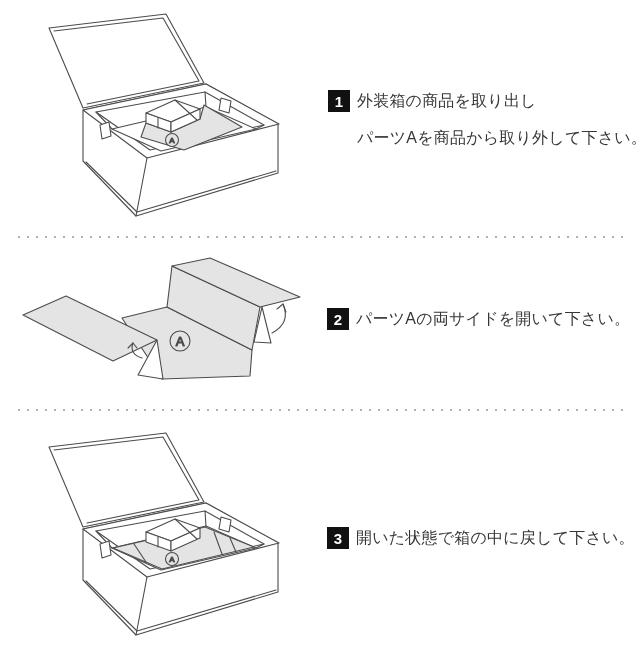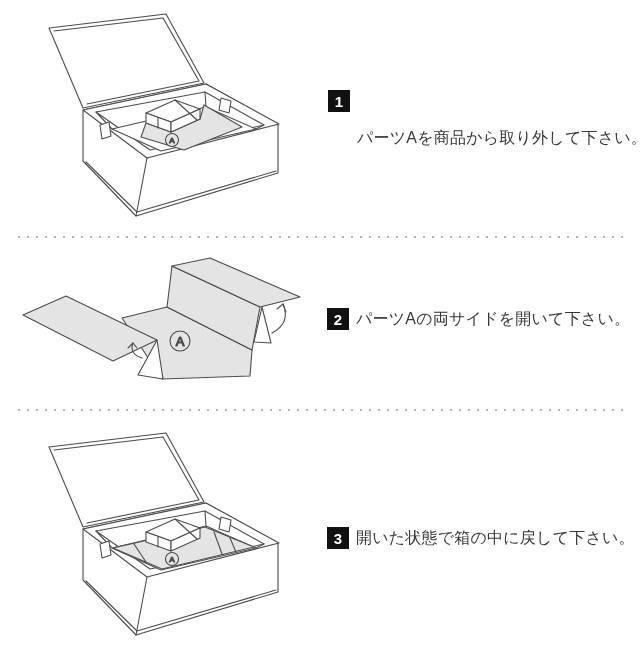--- a/index.html
+++ b/index.html
@@ -70,20 +70,21 @@
       <path class="fillw" d="M171,122 L200,109 L200,119 L171,132 Z"></path>
       <path d="M175,100 L197,120"></path>
       <path d="M158,118 L158,128"></path>
       <circle class="fillg" cx="172" cy="140" r="6.5"></circle>
       <text class="plabel" x="172" y="143">A</text>
     </g>
   </svg>
 
   <div class="caption-row" style="left:328px;top:90px">
     <span class="badge">1</span>
+    <span class="cap-text">外装箱の商品を取り出し</span>
   </div>
   <div class="caption-row" style="left:357px;top:127px">
     <span class="cap-text">パーツAを商品から取り外して下さい。</span>
   </div>
 
   <div class="separator" style="top:236px"></div>
 
   <svg style="left:10px;top:243px" width="320" height="165" viewBox="0 0 320 165">
     <g class="lineart">
       <path class="fillg" d="M112,75 L157,64 L242,107 L240,133 L152,136 Z"></path>

